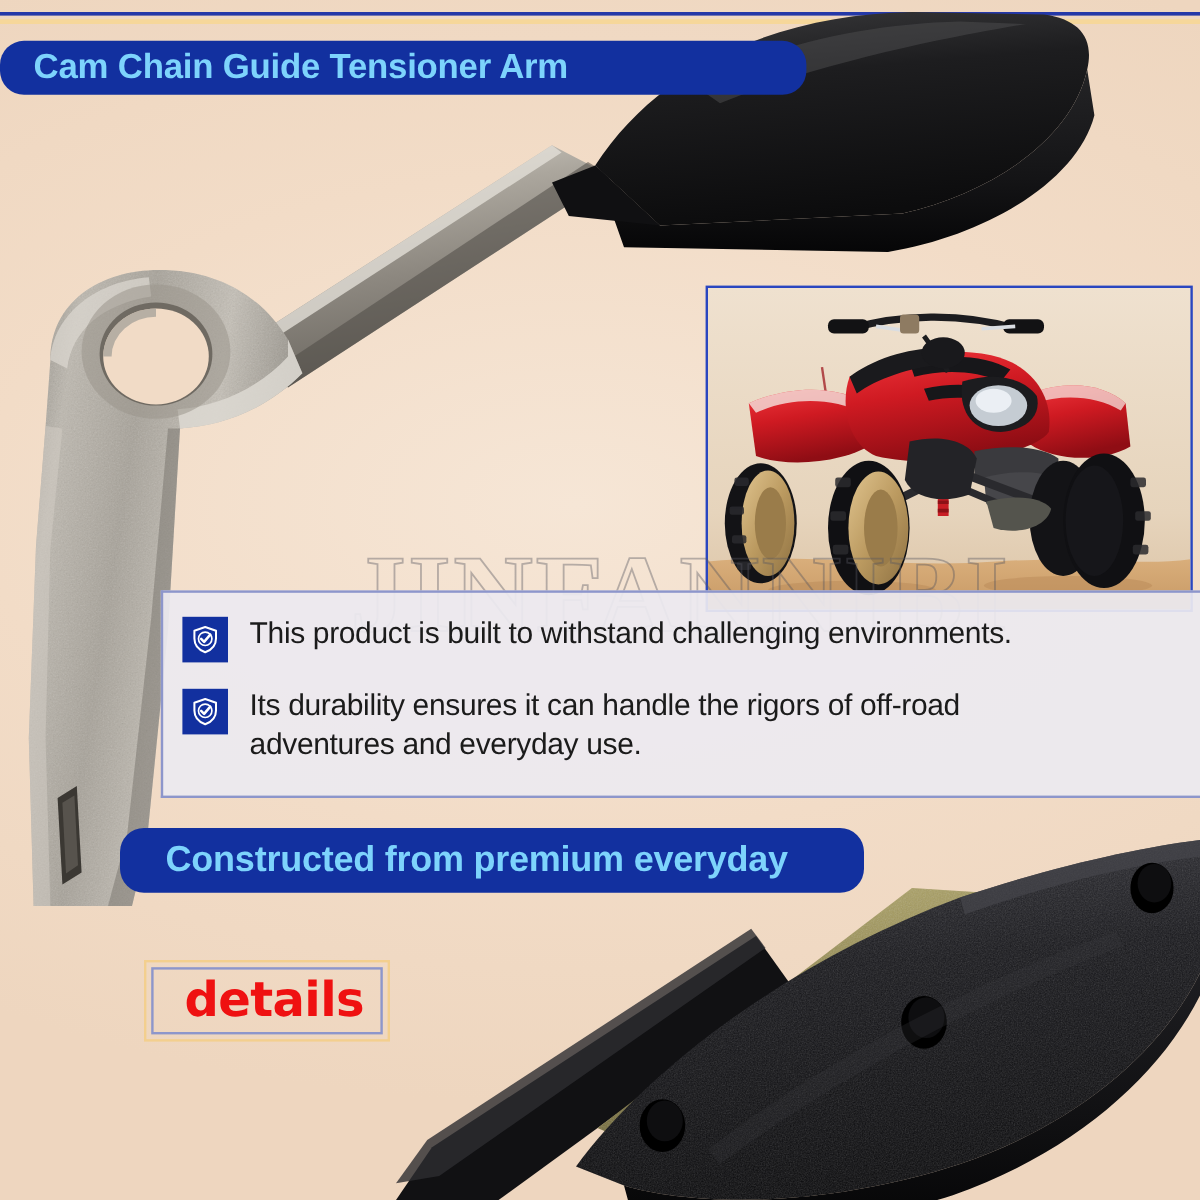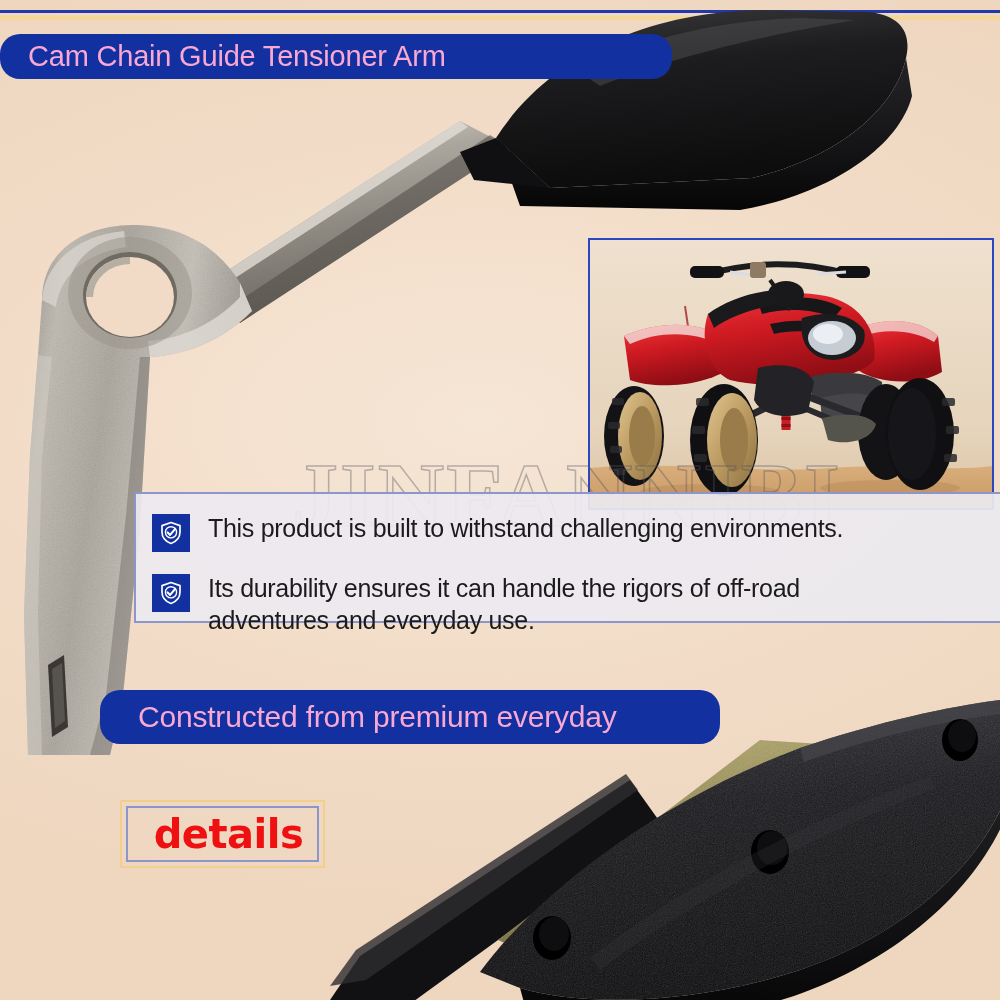--- a/index.html
+++ b/index.html
@@ -30,22 +30,22 @@
   .hairline-tan {
     position:absolute; left:0; width:1000px; height:4px;
     background:#f6d79a;
   }
 
   
   .banner {
     position:absolute;
     background:#12309f;
     display:flex; align-items:center;
-    color:#f9a8d4;
-    font-weight:normal;
+    color:#7dd3fc;
+    font-weight:bold;
     letter-spacing:-0.2px;
     white-space:nowrap;
     border-radius:20px;
   }
   #title-banner {
     left:0; top:34px; width:672px; height:45px;
     padding-left:28px;
     font-size:29px;
   }
   #premium-banner {
@@ -83,21 +83,21 @@
     letter-spacing:2px;
     color:transparent;
     -webkit-text-stroke:1.5px rgba(85,85,95,0.40);
     font-family:"Liberation Serif", serif;
     white-space:nowrap;
     user-select:none;
   }
 
   
   #feature-box {
-    position:absolute; left:134px; top:492px; width:866px; height:131px;
+    position:absolute; left:134px; top:492px; width:866px; height:173px;
     background:rgba(236,233,240,0.93);
     border:2px solid #8d96cb;
     border-right:none;
   }
   .feature-row {
     position:absolute; display:flex; align-items:flex-start; gap:18px;
   }
   #feature-row-0 { left:16px; top:18px; width:830px; }
   #feature-row-1 { left:16px; top:78px; width:760px; }
   .shield-badge {

